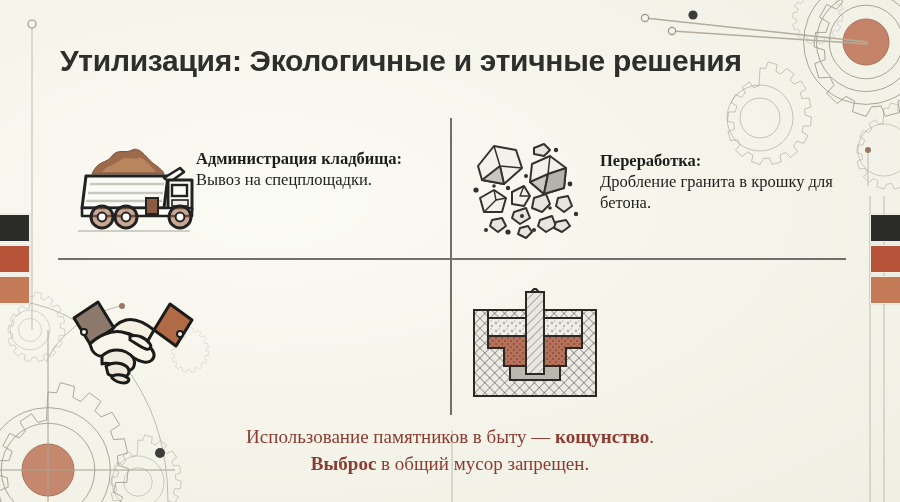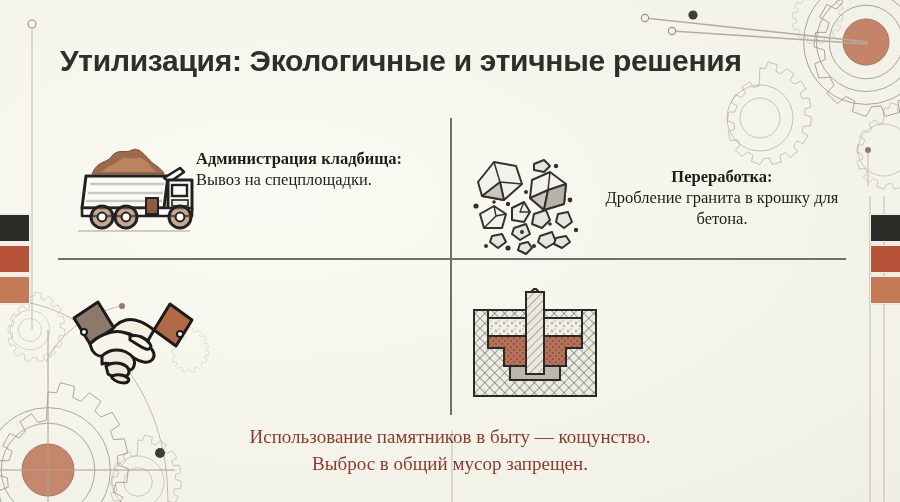--- a/index.html
+++ b/index.html
@@ -27,21 +27,21 @@
     font-family:"Liberation Sans", sans-serif;
     font-weight:bold;font-size:30px;letter-spacing:-.3px;
     color:#2e2e2c;white-space:nowrap;
   }
   
   #h-divider{position:absolute;left:58px;top:258px;width:788px;height:2px;background:#6f6f6b;}
   #v-divider{position:absolute;left:450px;top:118px;width:2px;height:297px;background:#6f6f6b;}
   
   .quad{position:absolute;display:flex;align-items:flex-start;}
   #q1{left:68px;top:138px;width:372px;}
-  #q2{left:470px;top:154px;width:380px;text-align:center;}
+  #q2{left:470px;top:138px;width:380px;}
   #q3{left:68px;top:288px;width:372px;}
   #q4{left:470px;top:288px;width:380px;}
   .icon-box{flex:0 0 auto;display:flex;align-items:flex-start;justify-content:center;}
   .txt{
     font-family:"Liberation Serif", serif;
     font-size:16.5px;line-height:1.28;color:#1d1d1b;
   }
   .txt b{font-weight:bold;}
   #q1 .icon-box{width:128px;height:96px;}
   #q1 .txt{padding-top:10px;width:226px;}
@@ -50,21 +50,21 @@
   #q3 .icon-box{width:130px;height:100px;}
   #q3 .txt{margin-left:6px;padding-top:20px;width:232px;}
   #q4 .icon-box{width:130px;height:112px;}
   #q4 .txt{margin-left:8px;padding-top:14px;width:236px;}
   
   #footer{
     position:absolute;left:0;right:0;top:424px;text-align:center;
     font-family:"Liberation Serif", serif;
     font-size:19px;line-height:1.42;color:#8d3b30;
   }
-  #footer b{font-weight:normal;}
+  #footer b{font-weight:bold;}
 </style>
 </head>
 <body>
 
 <div id="slide">
 
   <svg class="deco" viewBox="0 0 900 502" width="900" height="502" xmlns="http://www.w3.org/2000/svg">
     <defs>
 
       <g id="gear24">

